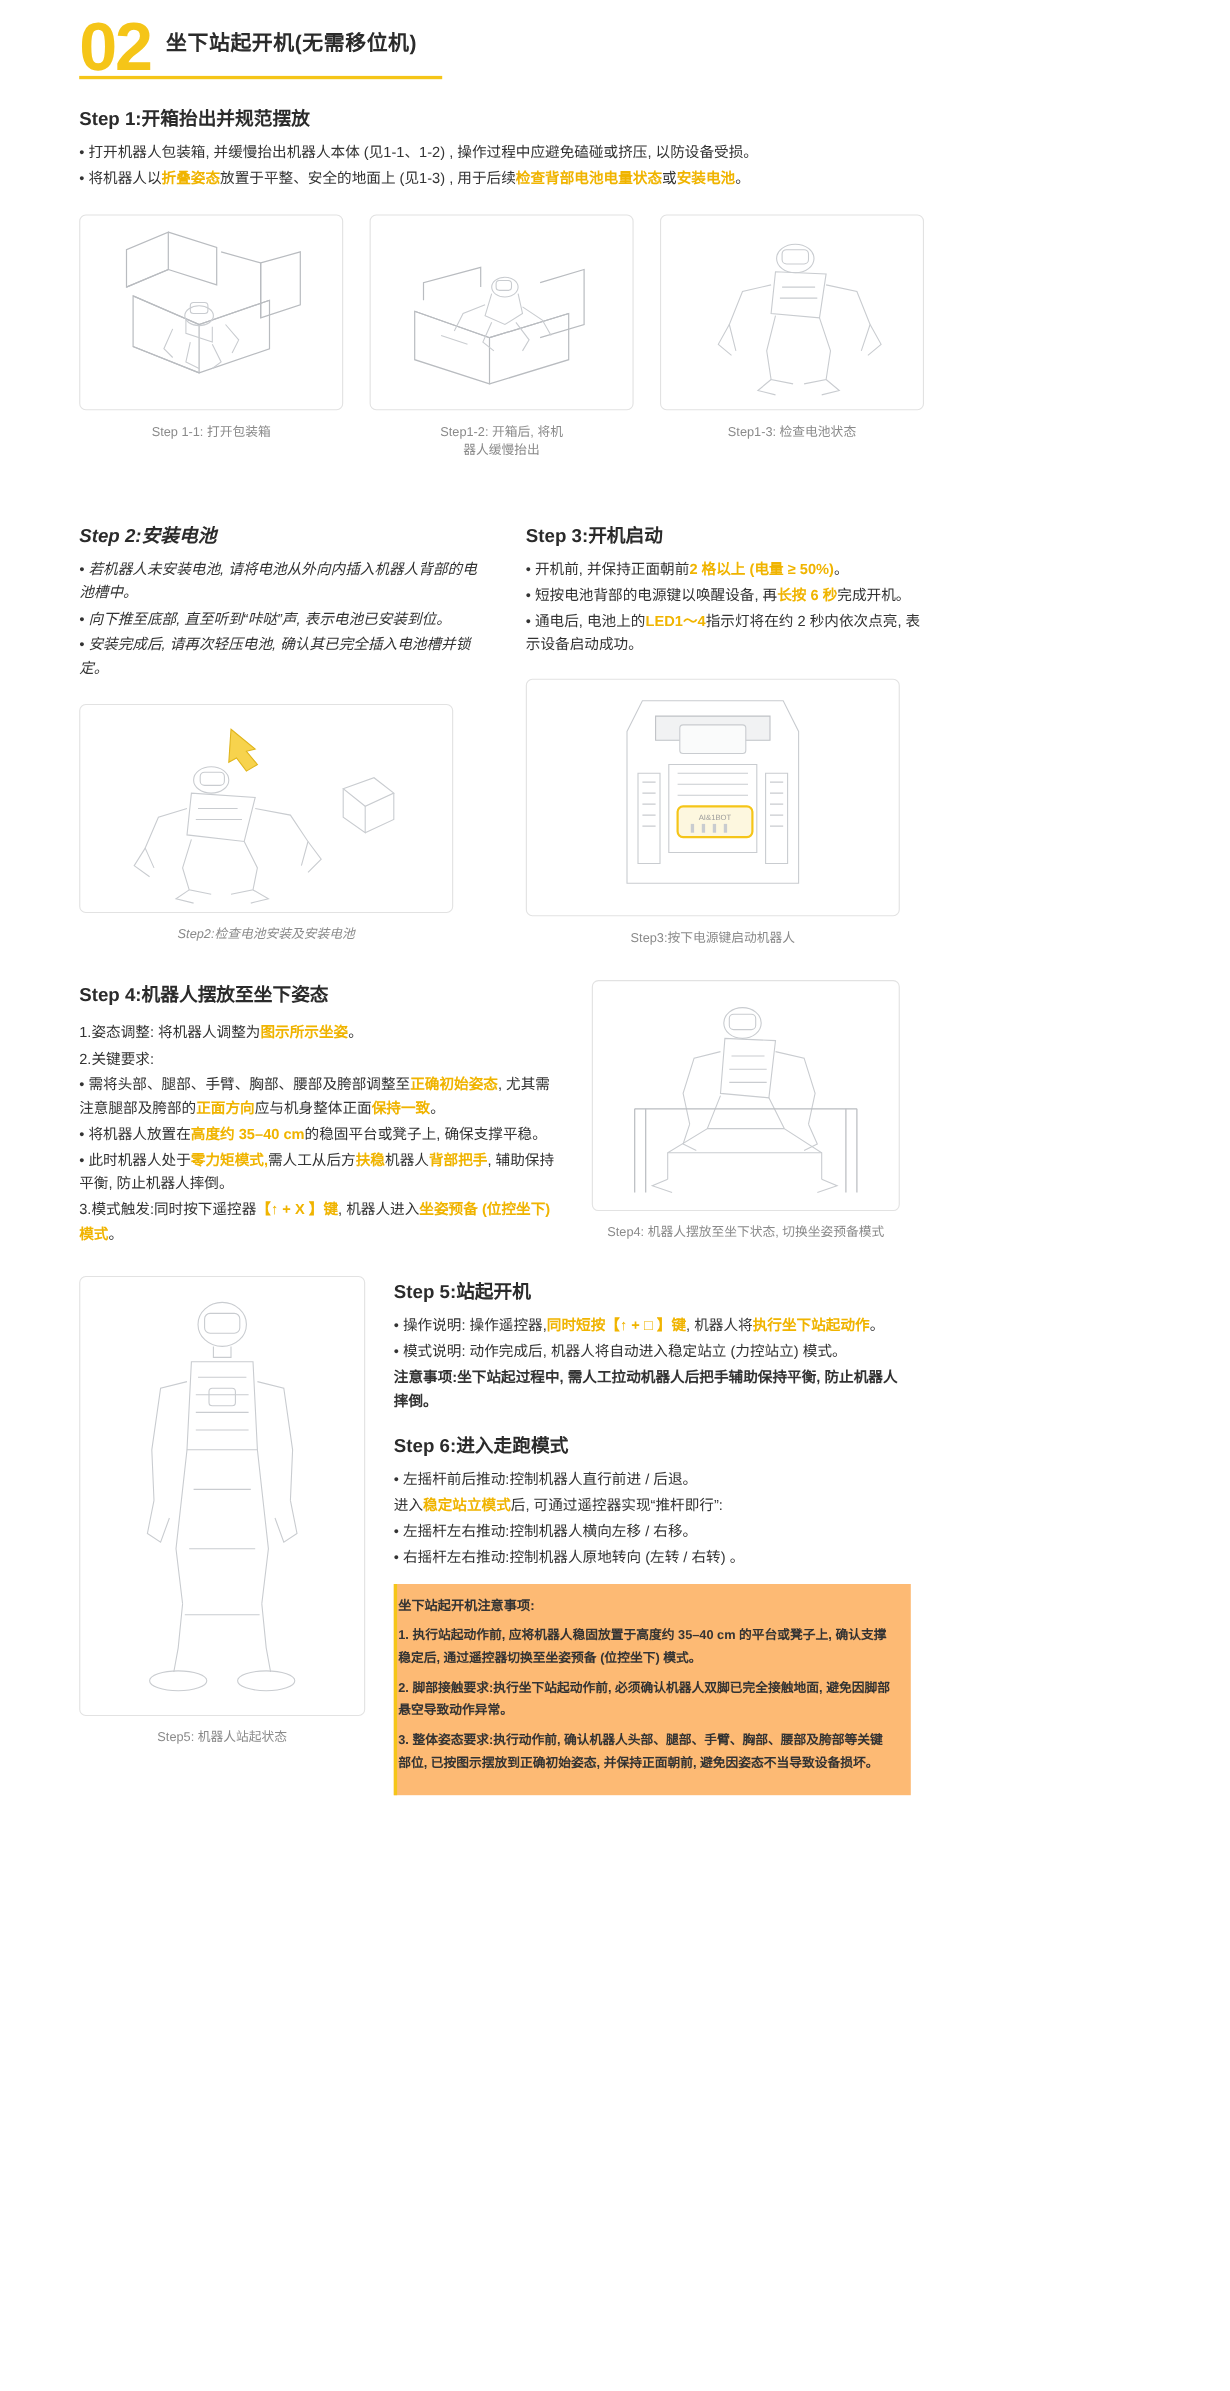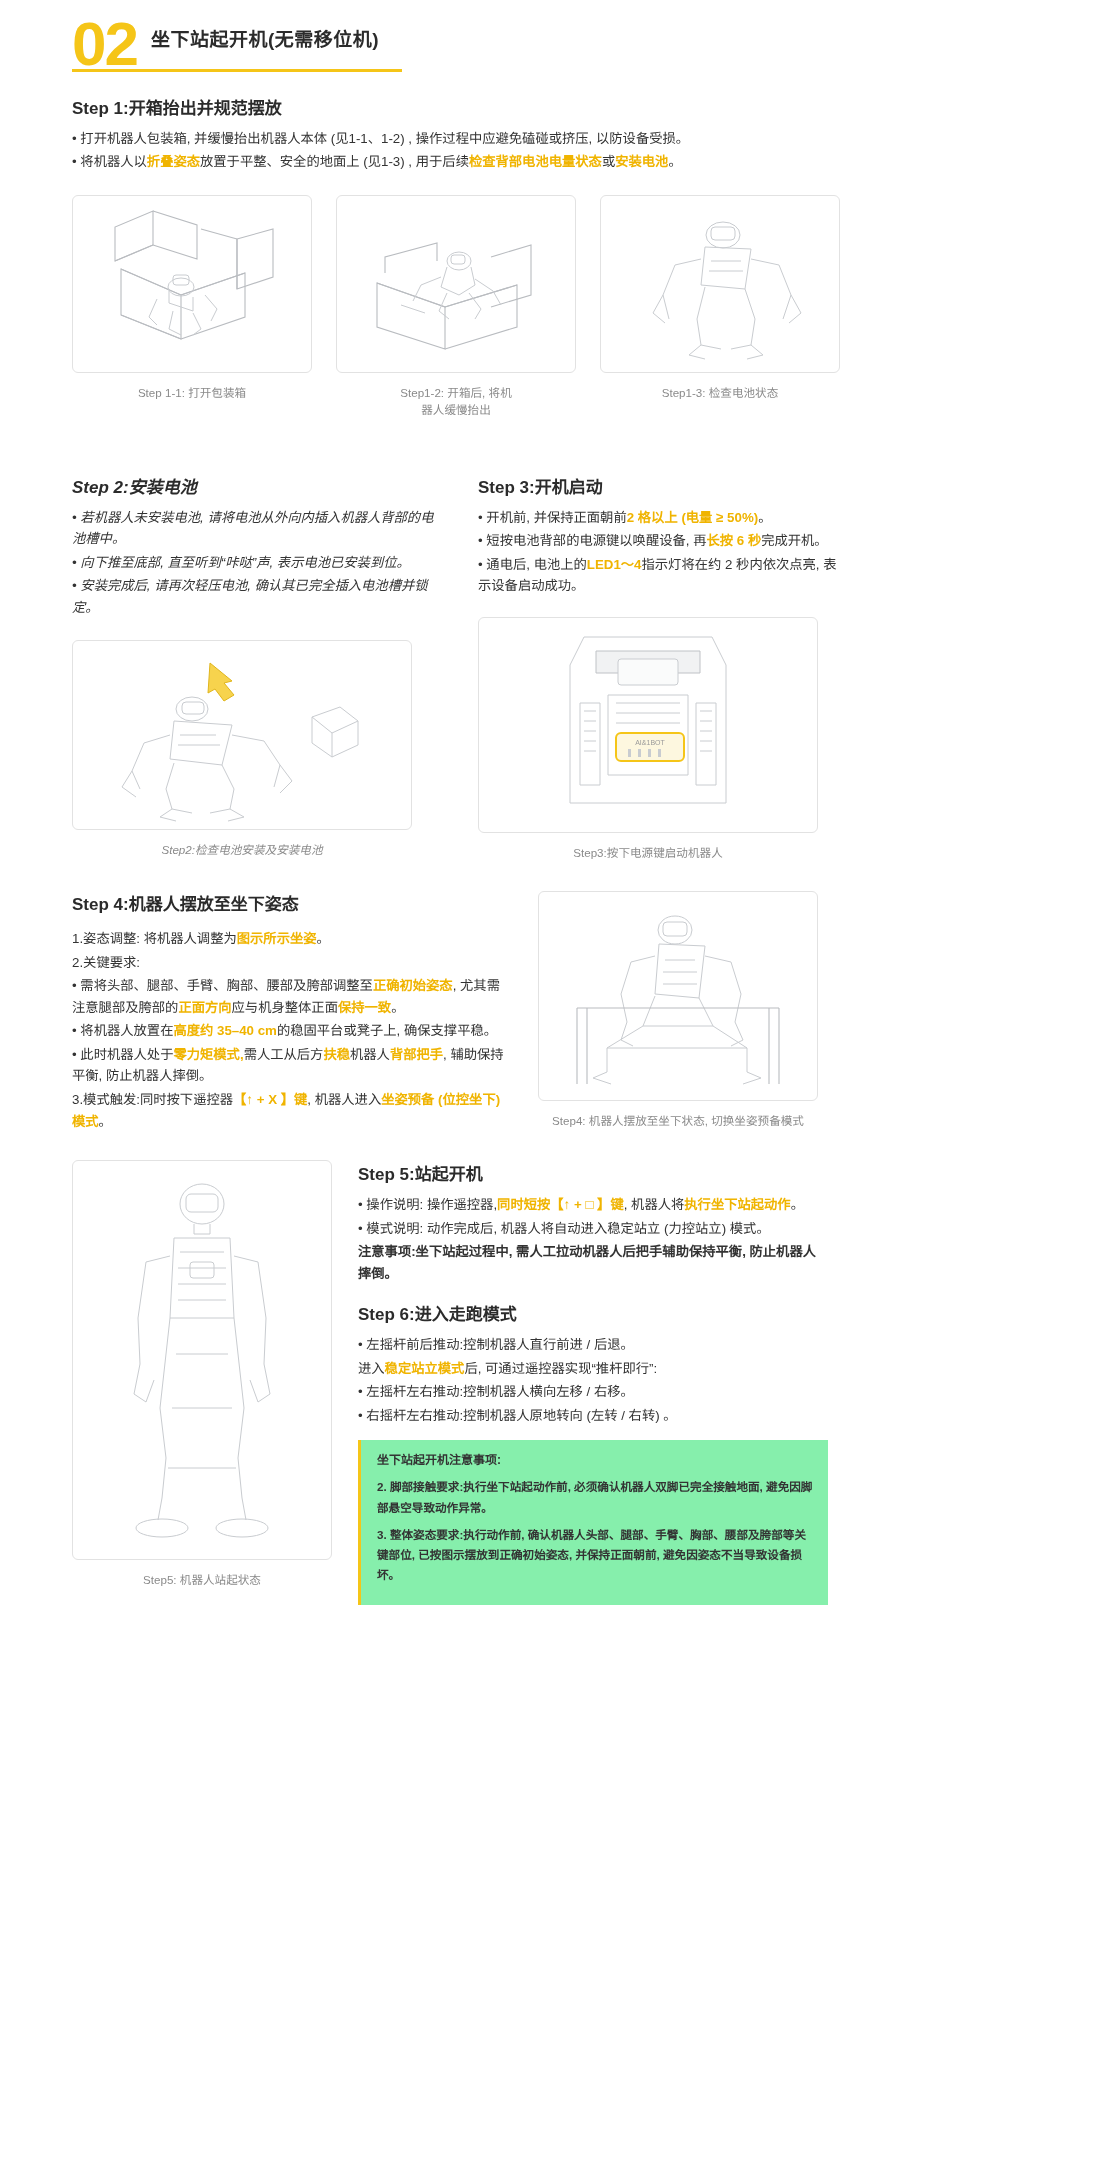--- a/index.html
+++ b/index.html
@@ -70,22 +70,22 @@
   .step4-text { width:440px; font-size:13.3px; line-height:1.66; }
   .step4-pic { width:280px; }
 
   
   .step56 { display:flex; padding-left:72px; padding-right:50px; margin-top:26px; gap:26px; }
   .step56-left { width:260px; }
   .step56-right { width:470px; }
 
   .note-box {
     border-left:3px solid #f5c518;
-    background:#86efac;
-    padding:10px 14px 12px 16px;
+    background:#fdba74;
+    padding:10px 14px 12px 1px;
     margin-top:14px;
     font-size:11.6px;
     line-height:1.75;
     color:#333;
   }
   .note-box .nt-title { font-weight:700; margin-bottom:6px; font-size:12px; }
   .note-box p { margin:0 0 7px 0; font-weight:700; }
 
   svg { display:block; }
   .ln { fill:none; stroke:#b9bcc0; stroke-width:1.1; }
@@ -359,19 +359,20 @@
       <h3 class="step-title" style="margin-top:16px;">Step 6:进入走跑模式</h3>
       <div class="bullets">
         <p>• 左摇杆前后推动:控制机器人直行前进 / 后退。</p>
         <p><span>进入</span><span class="hl">稳定站立模式</span><span>后, 可通过遥控器实现“推杆即行”:</span></p>
         <p>• 左摇杆左右推动:控制机器人横向左移 / 右移。</p>
         <p>• 右摇杆左右推动:控制机器人原地转向 (左转 / 右转) 。</p>
       </div>
 
       <div class="note-box">
         <div class="nt-title">坐下站起开机注意事项:</div>
+        <p>1. 执行站起动作前, 应将机器人稳固放置于高度约 35–40 cm 的平台或凳子上, 确认支撑稳定后, 通过遥控器切换至坐姿预备 (位控坐下) 模式。</p>
         <p>2. 脚部接触要求:执行坐下站起动作前, 必须确认机器人双脚已完全接触地面, 避免因脚部悬空导致动作异常。</p>
         <p>3. 整体姿态要求:执行动作前, 确认机器人头部、腿部、手臂、胸部、腰部及胯部等关键部位, 已按图示摆放到正确初始姿态, 并保持正面朝前, 避免因姿态不当导致设备损坏。</p>
       </div>
     </div>
   </div>
 
 </div>
 
 </body></html>

